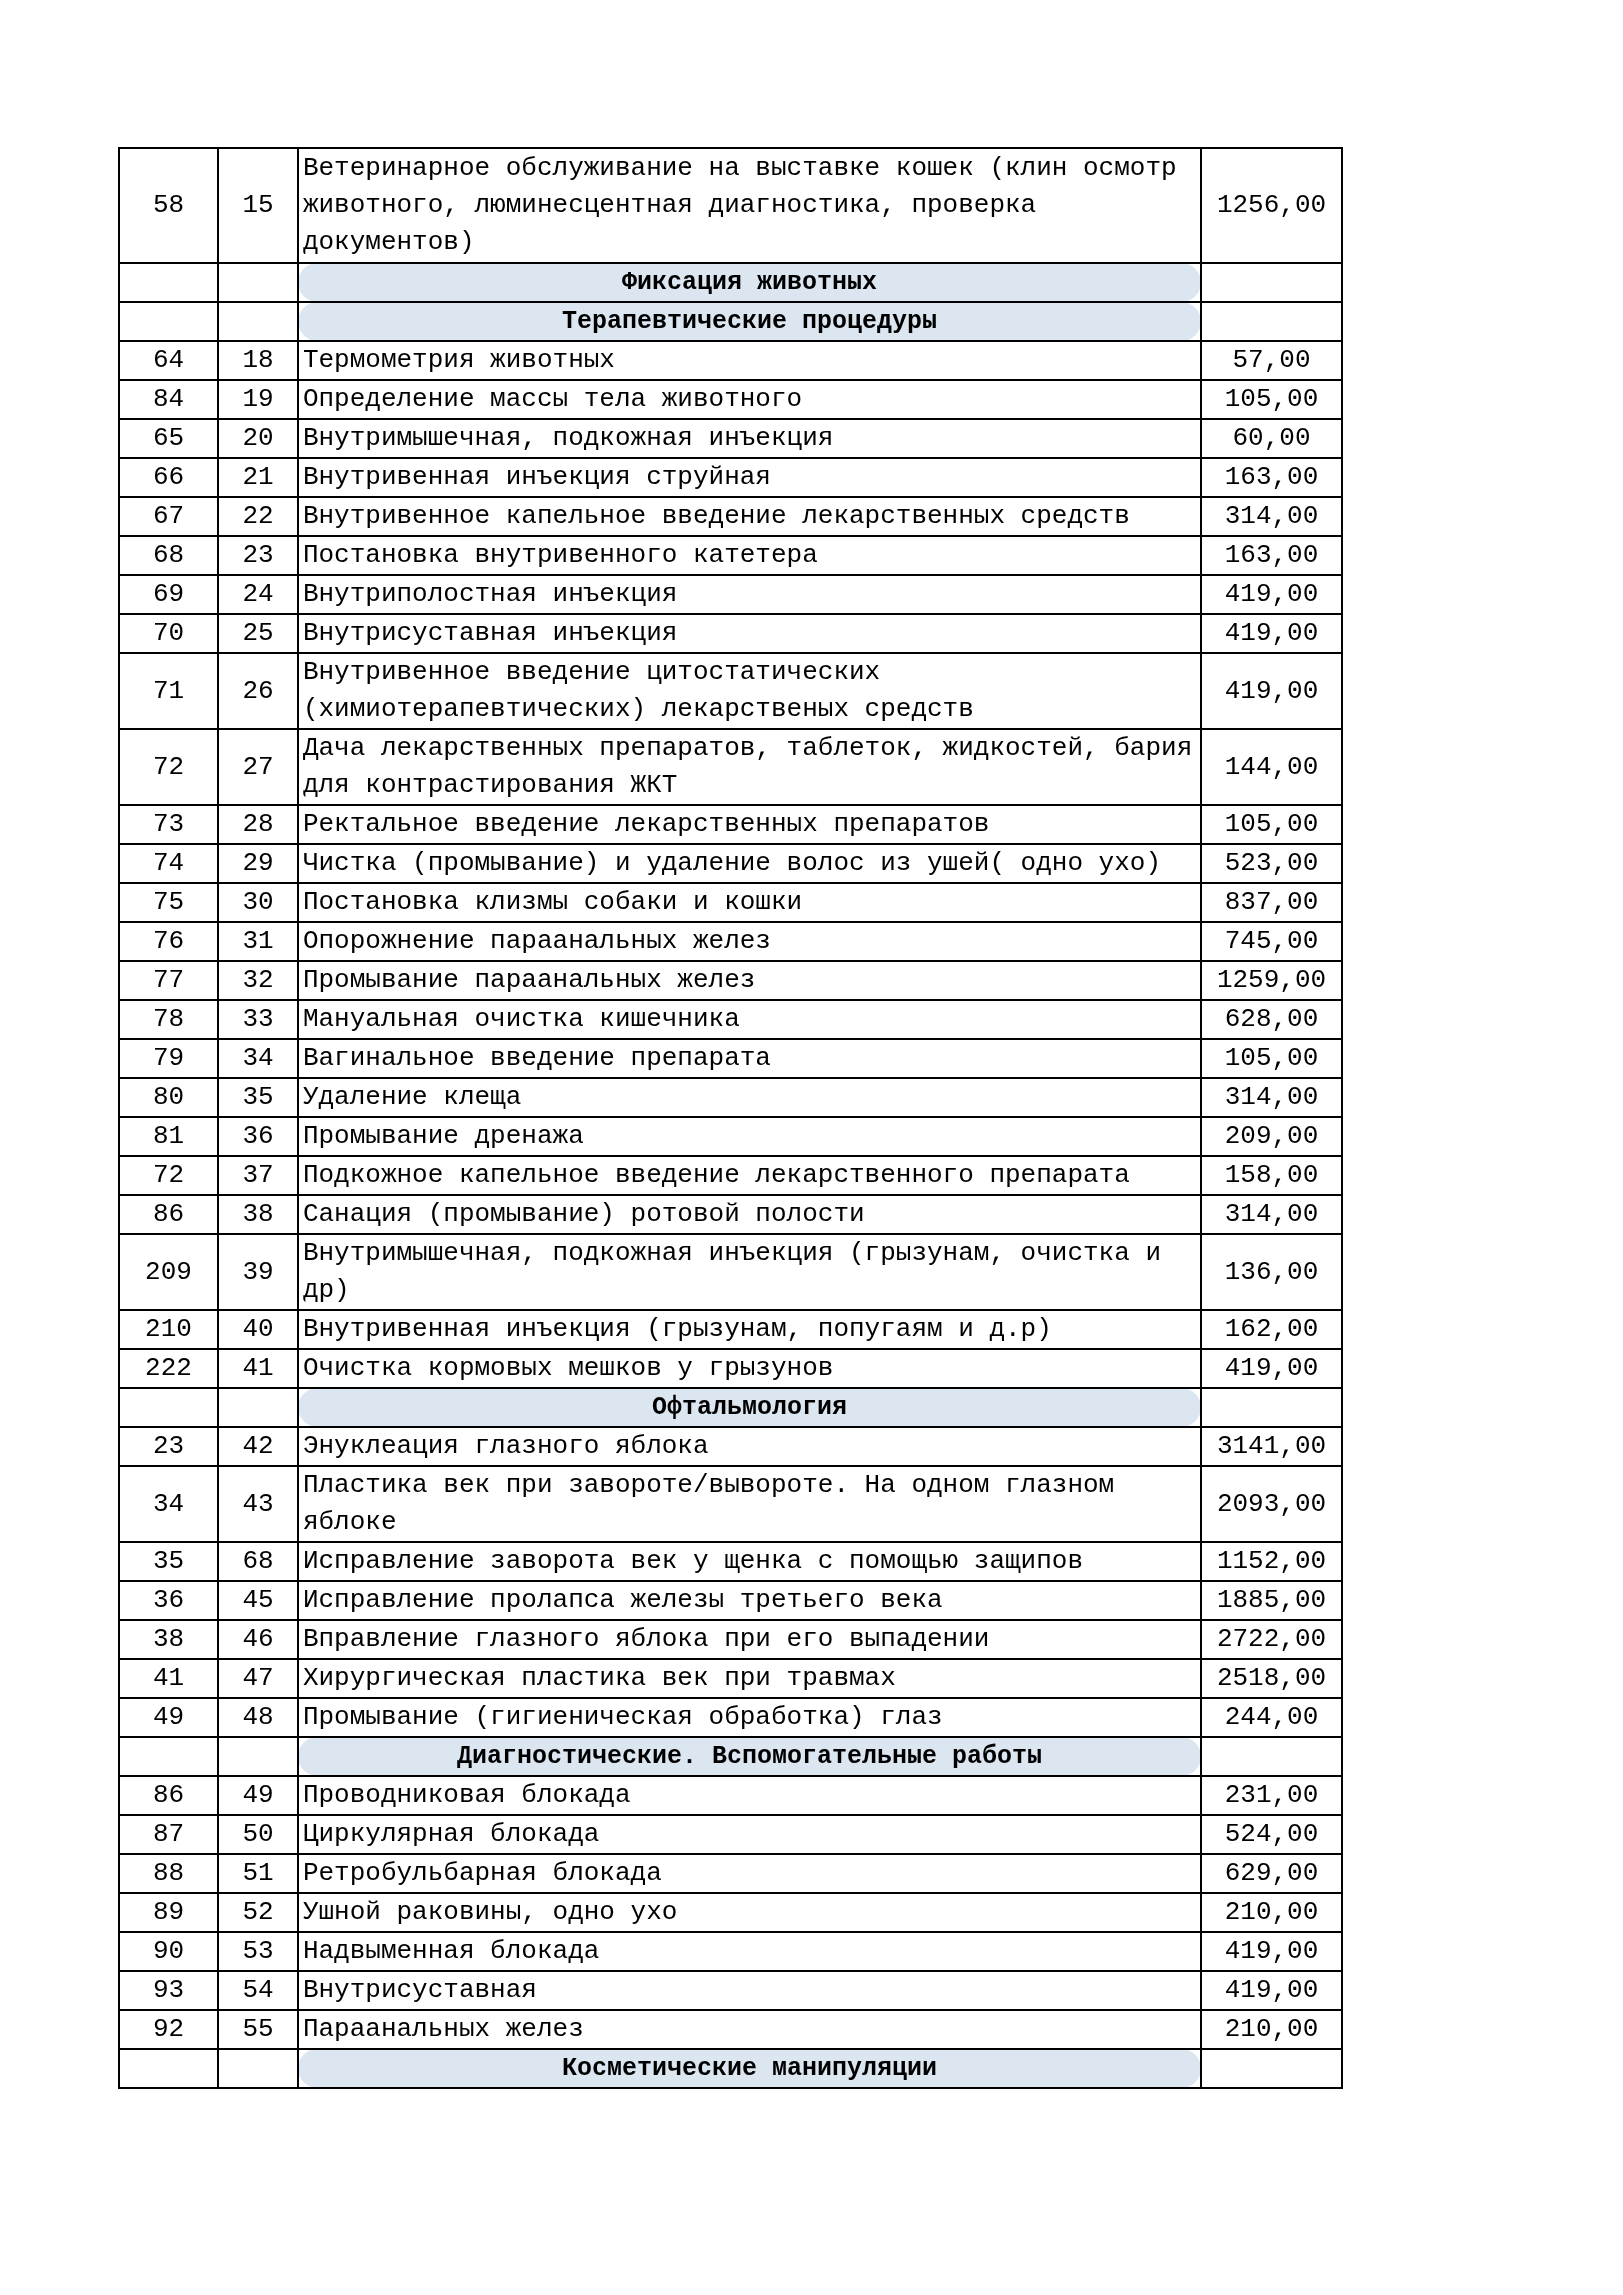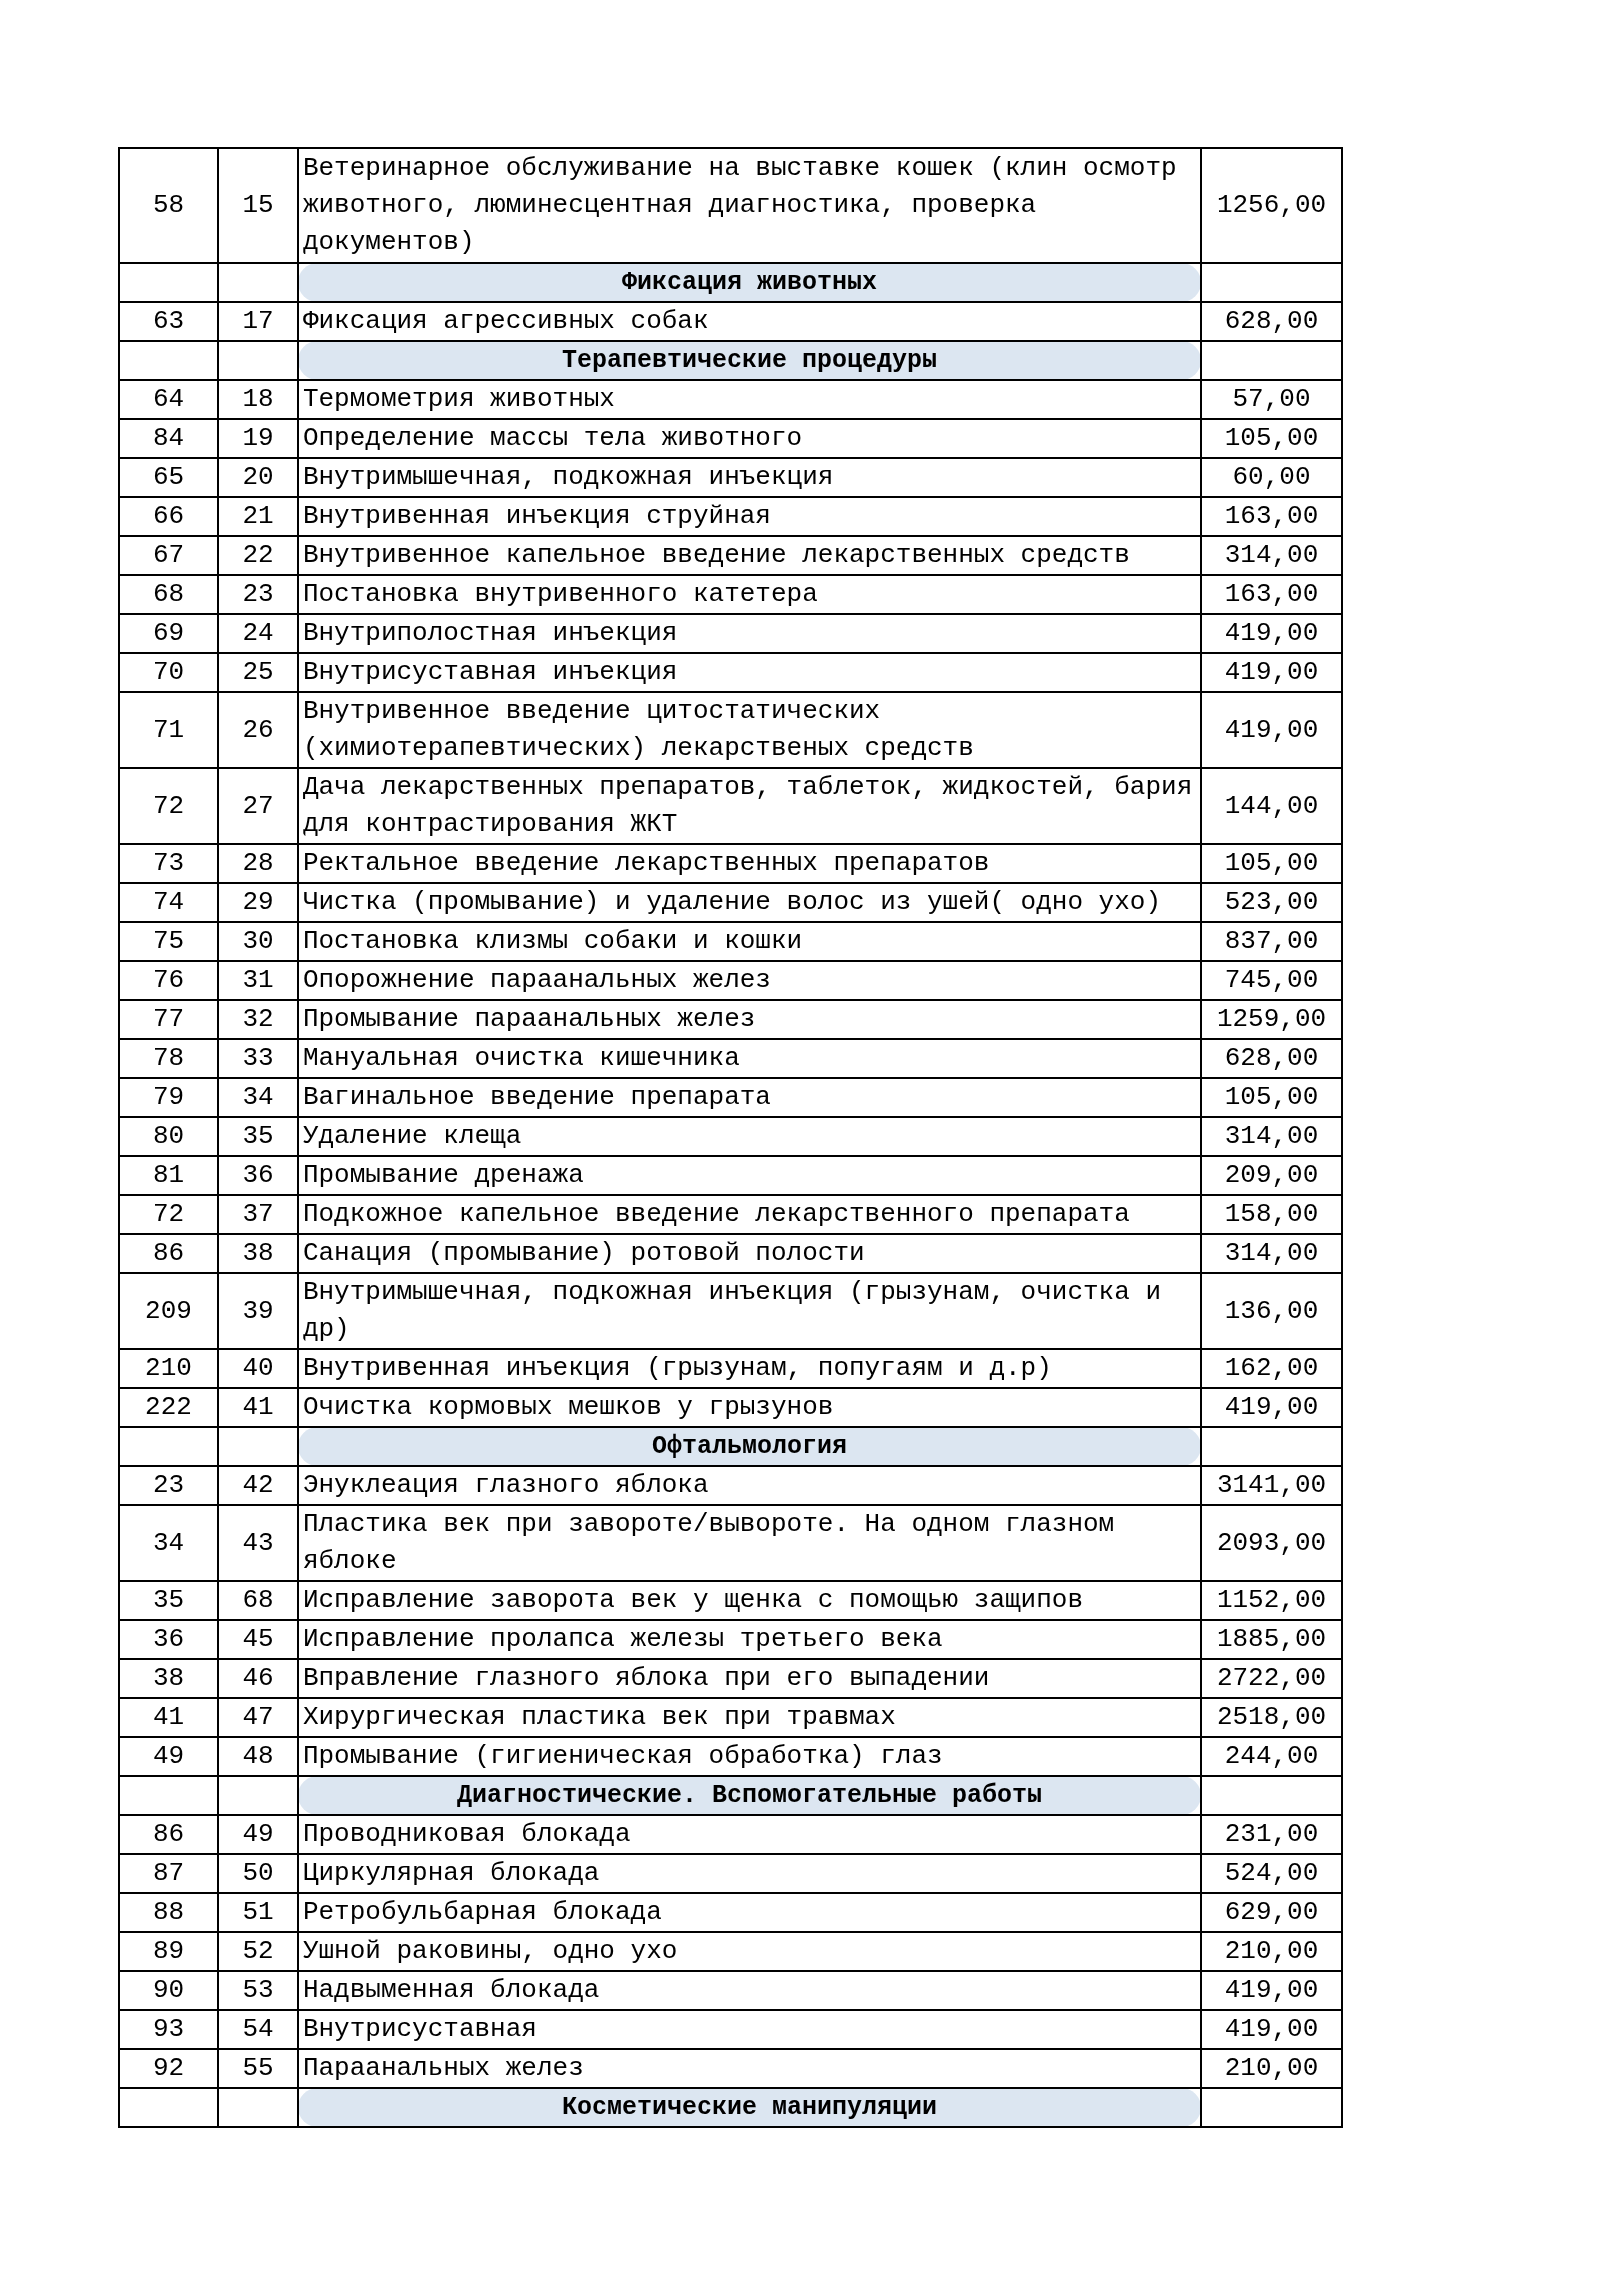--- a/index.html
+++ b/index.html
@@ -56,26 +56,20 @@
           <td class="num">15</td>
           <td class="desc">Ветеринарное обслуживание на выставке кошек (клин осмотр животного, люминесцентная диагностика, проверка документов)</td>
           <td class="price">1256,00</td>
         </tr>
         <tr class="section">
           <td class="num"></td>
           <td class="num"></td>
           <td class="desc">Фиксация животных</td>
           <td class="price"></td>
         </tr>
-        <tr class="r1">
-          <td class="num">63</td>
-          <td class="num">17</td>
-          <td class="desc">Фиксация агрессивных собак</td>
-          <td class="price">628,00</td>
-        </tr>
         <tr class="section">
           <td class="num"></td>
           <td class="num"></td>
           <td class="desc">Терапевтические процедуры</td>
           <td class="price"></td>
         </tr>
         <tr class="r1">
           <td class="num">64</td>
           <td class="num">18</td>
           <td class="desc">Термометрия животных</td>

